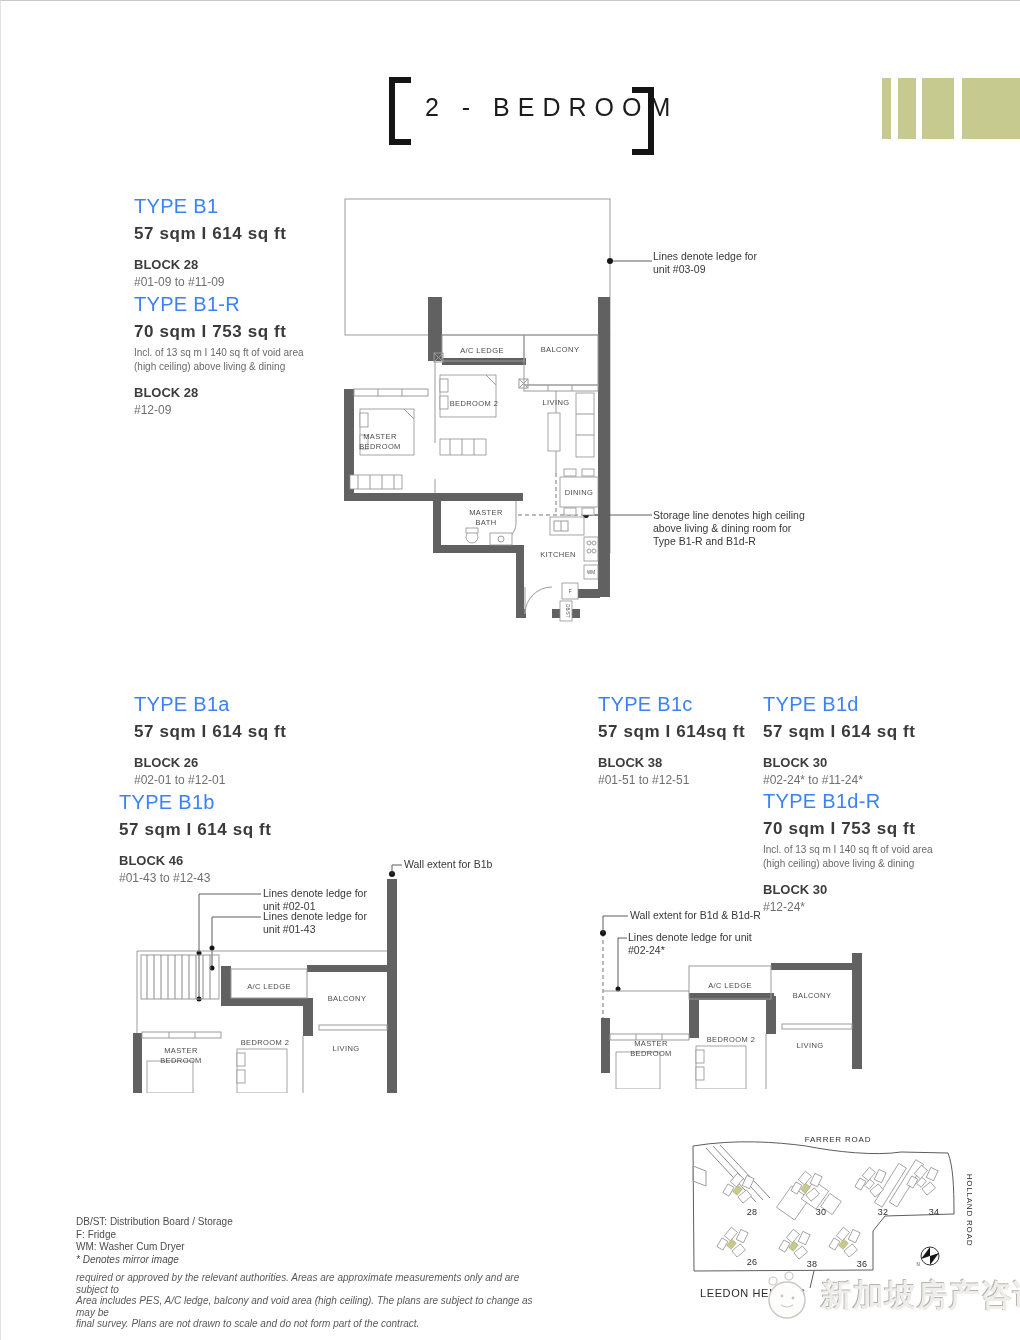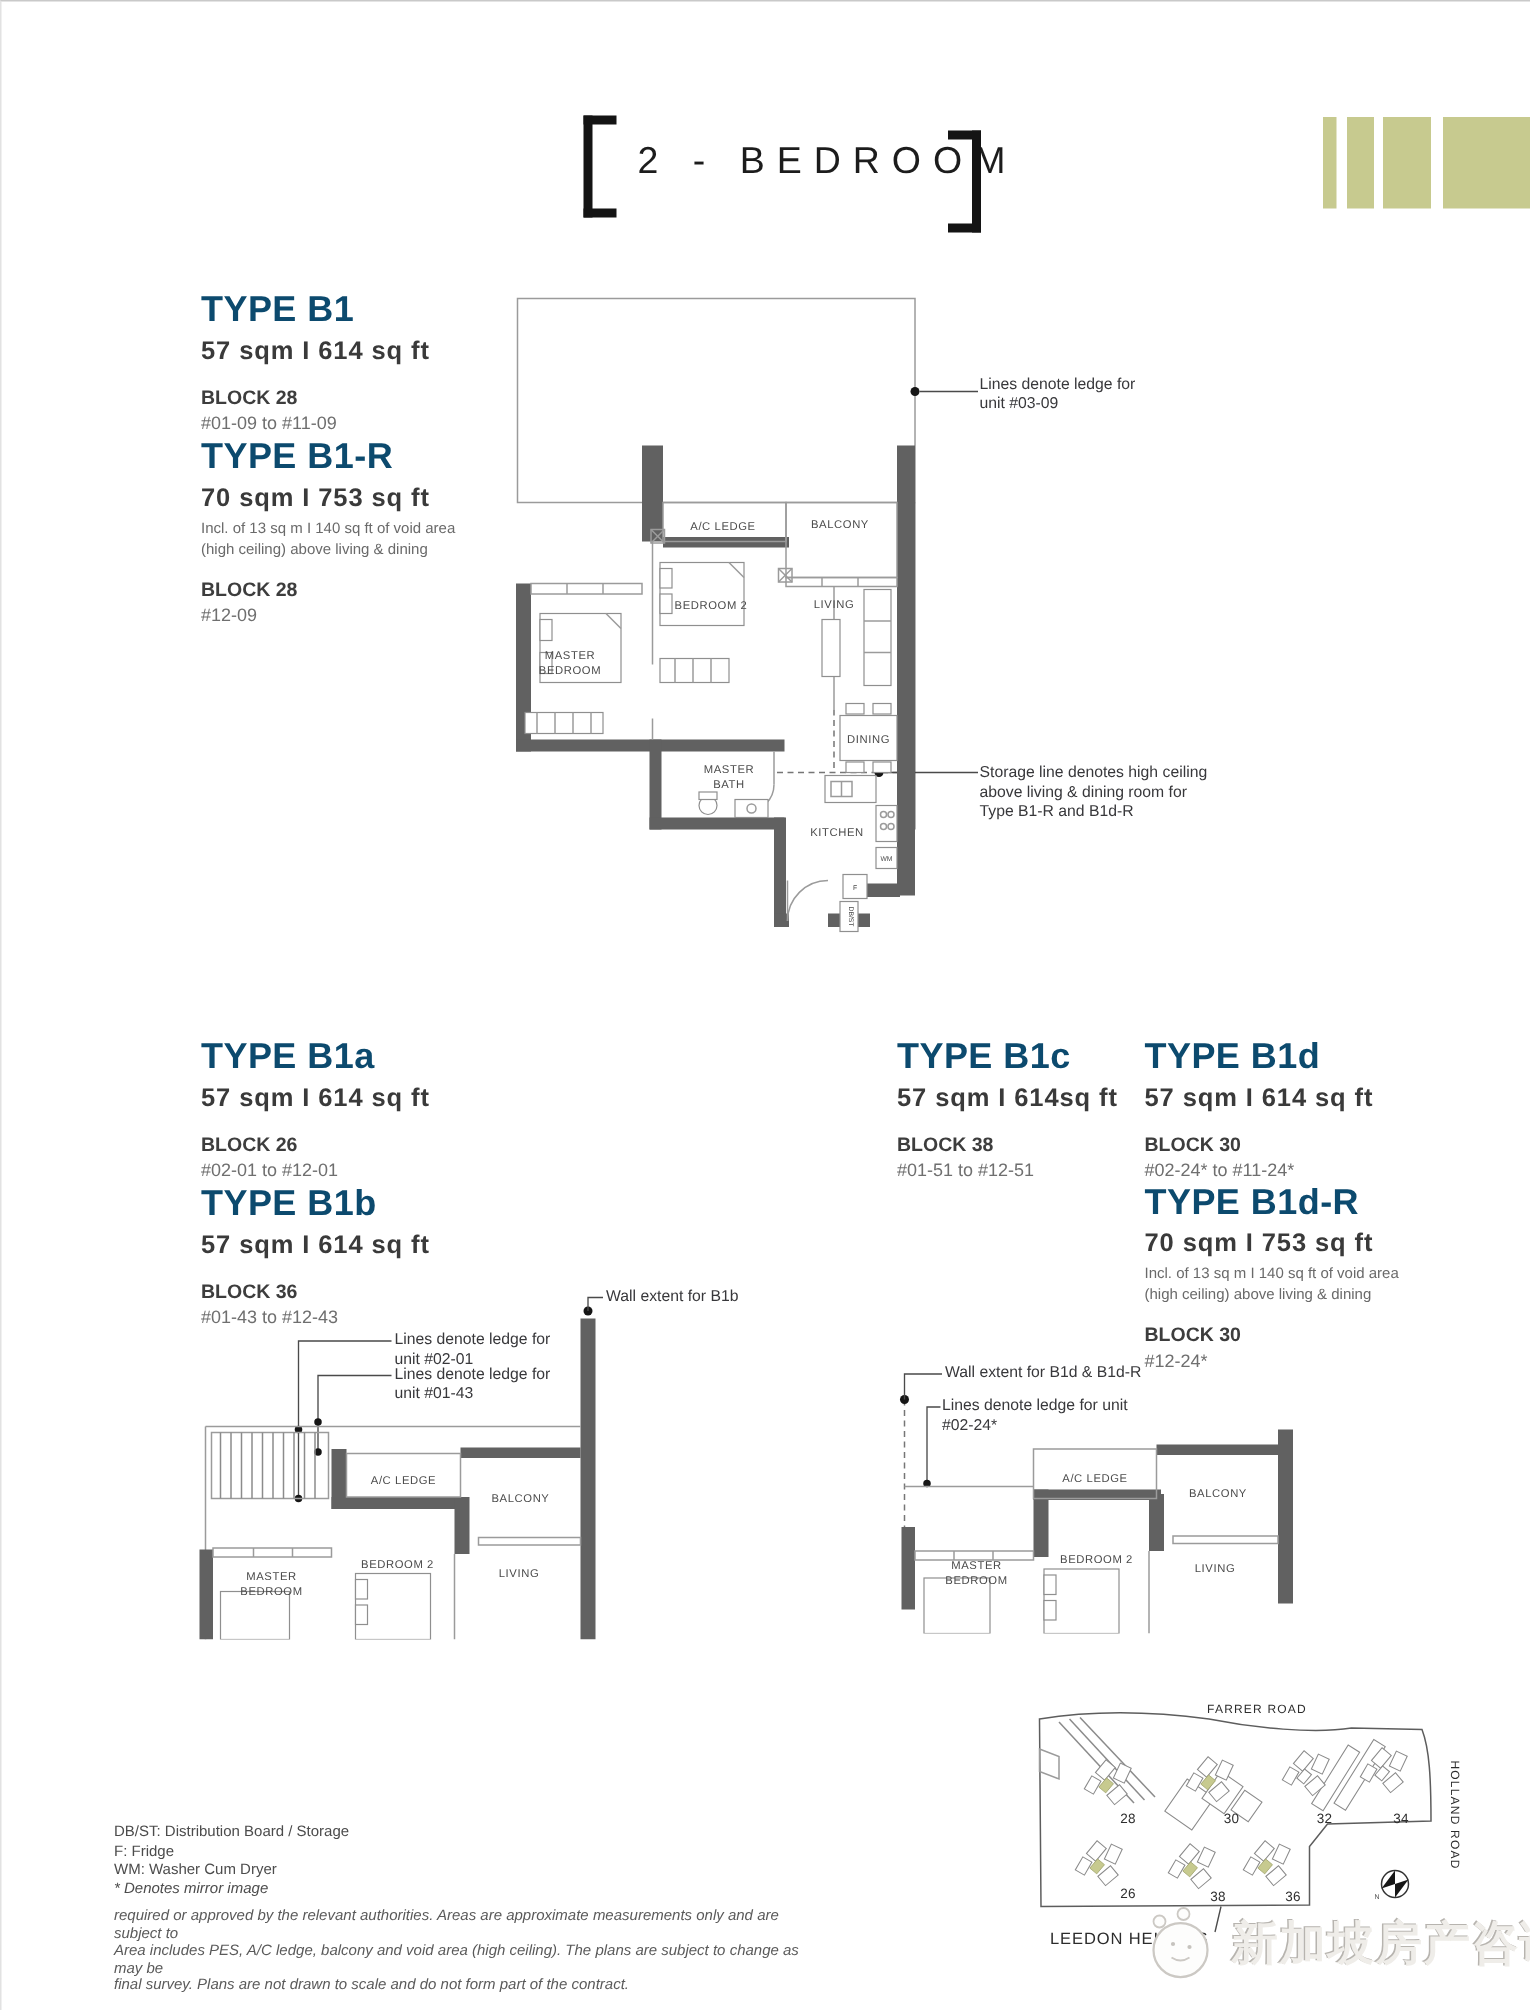--- a/index.html
+++ b/index.html
@@ -9,21 +9,21 @@
   
   .title-wrap{position:absolute;left:388px;top:76px;height:66px;}
   .bracket{position:absolute;width:16px;height:56px;border:6px solid #141414;}
   .bracket.l{left:0;top:0;border-right:none;}
   .bracket.r{left:243px;top:10px;border-left:none;}
   .title-text{position:absolute;left:36px;top:16px;font-size:25px;letter-spacing:8px;
               color:#1c1c1c;font-weight:400;white-space:nowrap;}
   .sq{position:absolute;top:77px;background:#c7ca8f;height:61px;}
   
   .tblock{position:absolute;width:260px;}
-  .tname{font-size:24px;font-weight:700;color:#0c4a6e;letter-spacing:.3px;line-height:25px;}
+  .tname{font-size:20px;font-weight:400;color:#3b82f6;letter-spacing:.3px;line-height:25px;}
   .tarea{font-size:17px;font-weight:700;color:#3a3a3a;letter-spacing:.6px;line-height:25px;margin-top:2px;}
   .tnote{font-size:10px;color:#6a6a6a;line-height:14px;margin-top:2px;}
   .tblockno{font-size:13px;font-weight:700;color:#3d3d3d;margin-top:11px;line-height:15px;}
   .tunits{font-size:12px;color:#6f6f6f;margin-top:3px;line-height:14px;}
   
   .anno{position:absolute;font-size:10.5px;color:#38383b;line-height:13px;white-space:nowrap;}
   
   svg{position:absolute;overflow:hidden;}
   svg .w{fill:#616161;stroke:none;}
   svg .t{fill:none;stroke:#9b9b9b;stroke-width:1;}
@@ -79,24 +79,24 @@
     </div>
     <div class="tblockno">BLOCK 28</div>
     <div class="tunits">#12-09</div>
   </div>
   <div class="tblock" style="left:133px;top:691px">
     <div class="tname">TYPE B1a</div>
     <div class="tarea">57 sqm I 614 sq ft</div>
     <div class="tblockno">BLOCK 26</div>
     <div class="tunits">#02-01 to #12-01</div>
   </div>
-  <div class="tblock" style="left:133px;top:789px">
+  <div class="tblock" style="left:118px;top:789px">
     <div class="tname">TYPE B1b</div>
     <div class="tarea">57 sqm I 614 sq ft</div>
-    <div class="tblockno">BLOCK 36</div>
+    <div class="tblockno">BLOCK 46</div>
     <div class="tunits">#01-43 to #12-43</div>
   </div>
   <div class="tblock" style="left:597px;top:691px">
     <div class="tname">TYPE B1c</div>
     <div class="tarea">57 sqm I 614sq ft</div>
     <div class="tblockno">BLOCK 38</div>
     <div class="tunits">#01-51 to #12-51</div>
   </div>
   <div class="tblock" style="left:762px;top:691px">
     <div class="tname">TYPE B1d</div>

